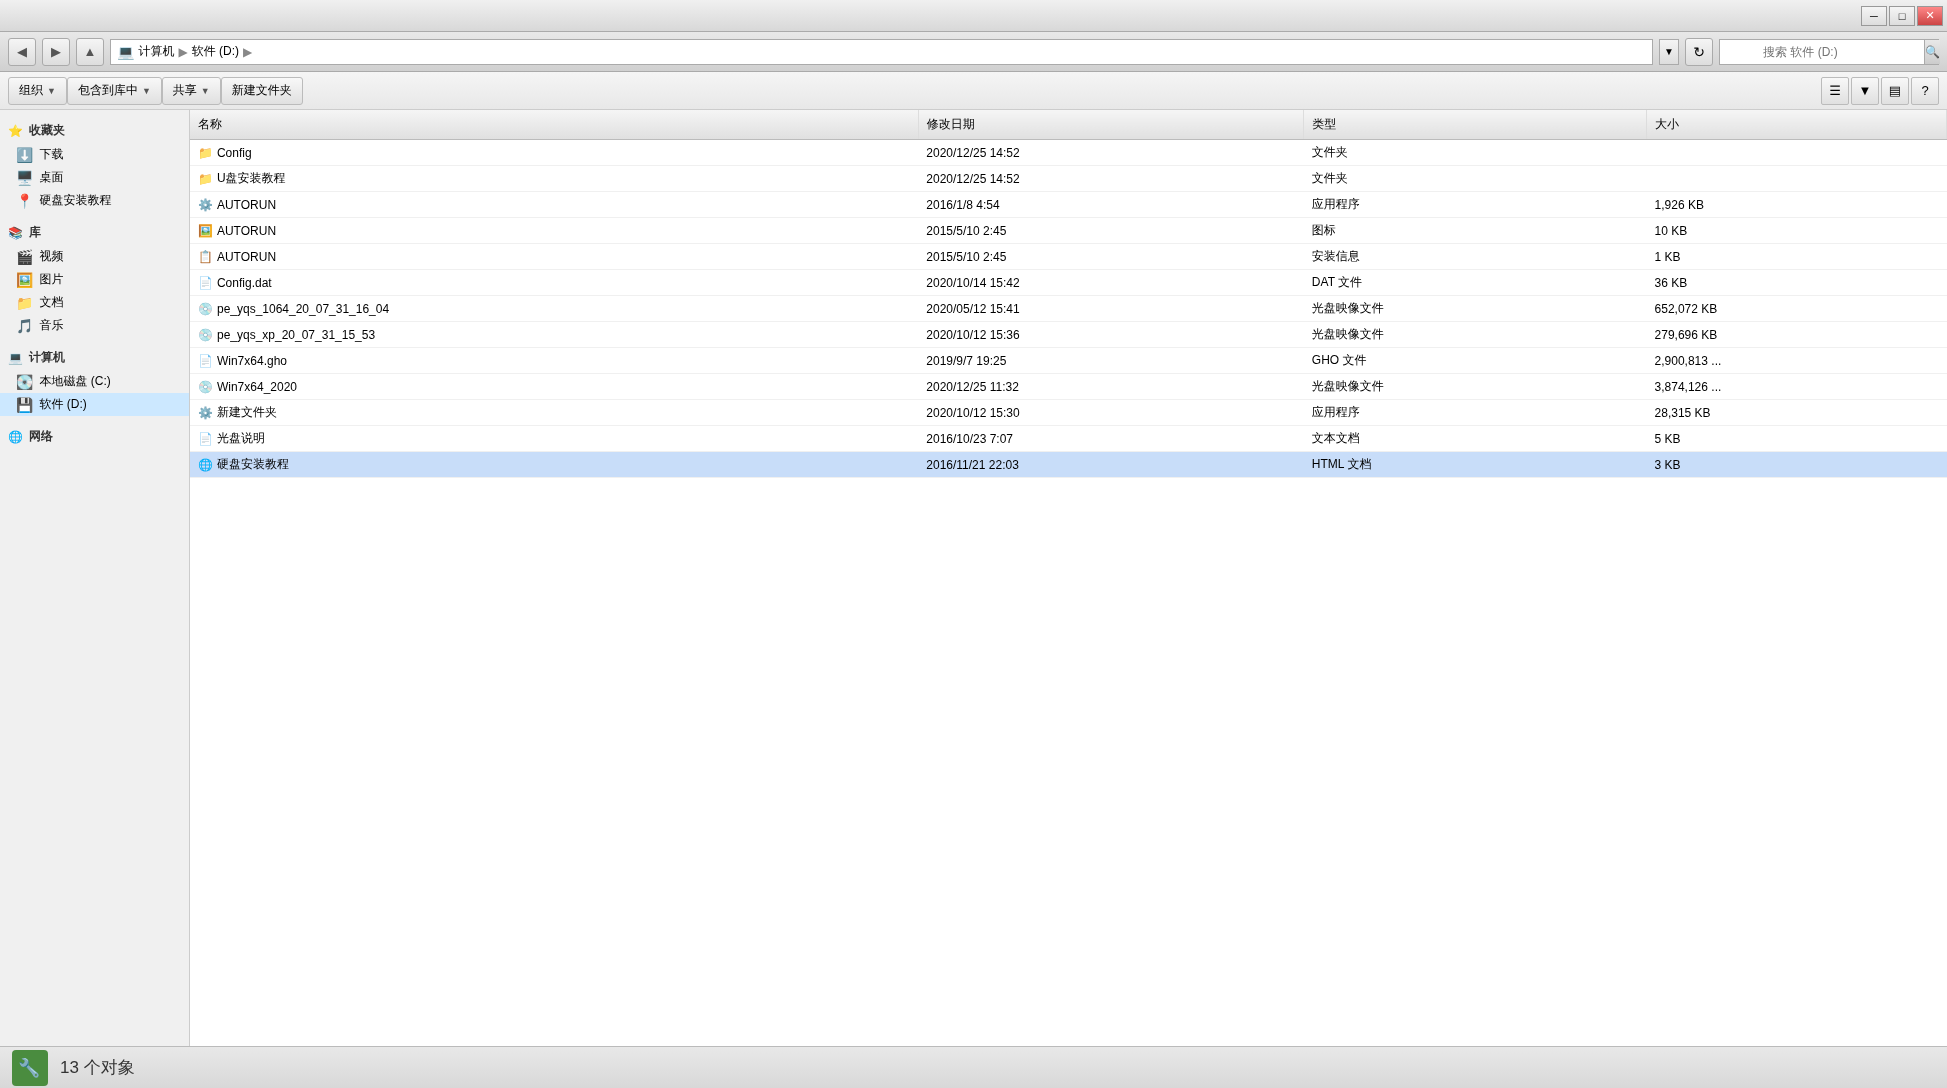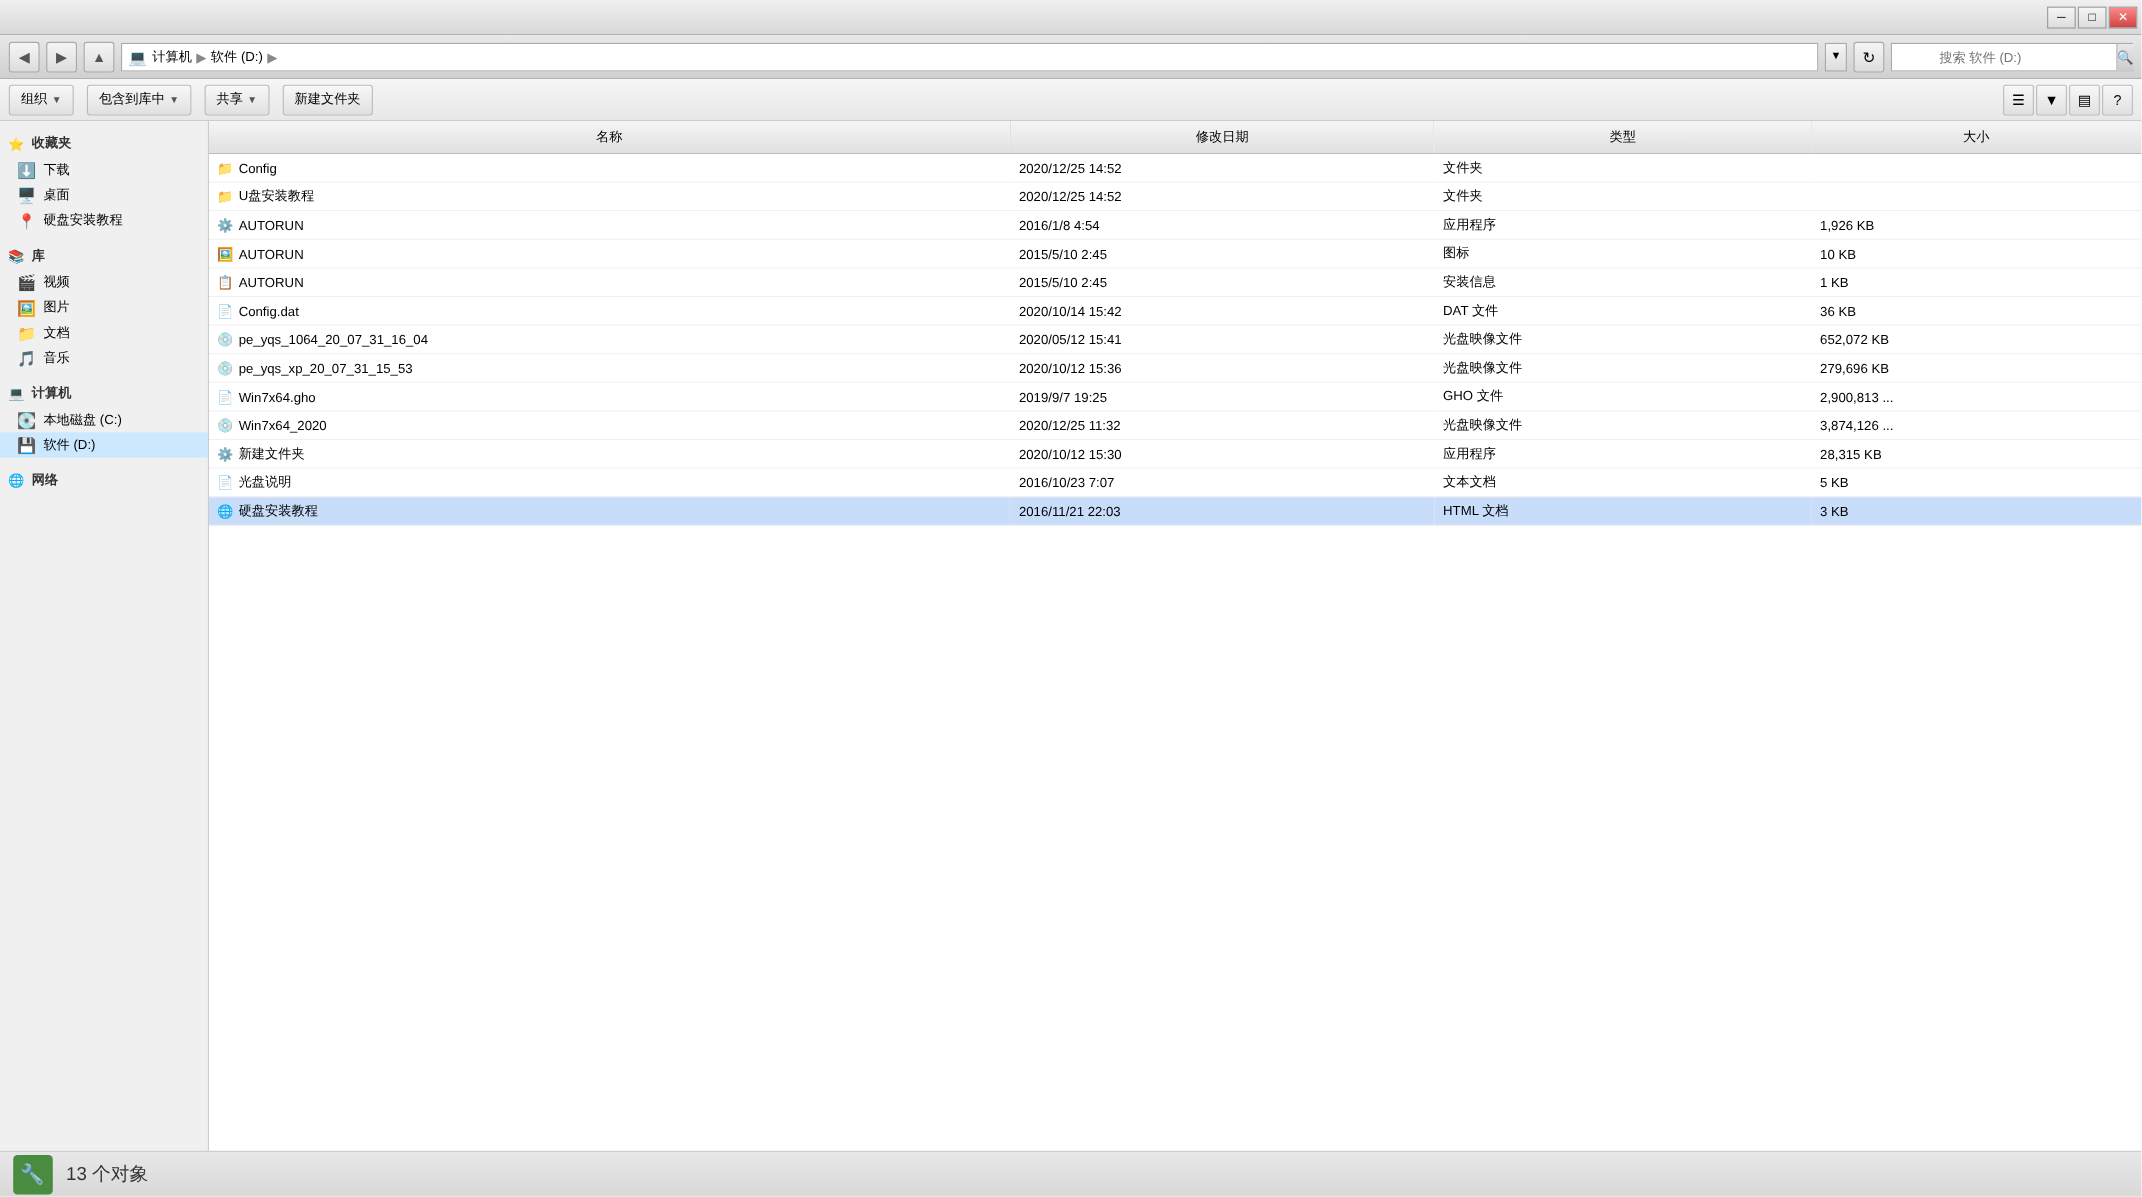--- a/index.html
+++ b/index.html
@@ -130,21 +130,21 @@
       font-size: 12px;
     }
 
     
     .toolbar {
       height: 38px;
       background: linear-gradient(to bottom, #f5f5f5, #e8e8e8);
       display: flex;
       align-items: center;
       padding: 0 8px;
-      gap: 12px;
+      gap: 0;
       border-bottom: 1px solid #ccc;
     }
     .toolbar-btn {
       height: 28px;
       padding: 0 10px;
       background: linear-gradient(to bottom, #f8f8f8, #e0e0e0);
       border: 1px solid #bbb;
       border-radius: 3px;
       cursor: pointer;
       display: flex;
@@ -217,21 +217,21 @@
     }
     .file-table {
       width: 100%;
       border-collapse: collapse;
     }
     .file-table th {
       background: linear-gradient(to bottom, #f5f5f5, #e0e0e0);
       border-bottom: 1px solid #bbb;
       border-right: 1px solid #ddd;
       padding: 6px 8px;
-      text-align: center;
+      text-align: left;
       font-size: 12px;
       font-weight: normal;
       position: sticky;
       top: 0;
       z-index: 1;
     }
     .file-table td {
       padding: 4px 8px;
       font-size: 12px;
       border-bottom: 1px solid #f0f0f0;

